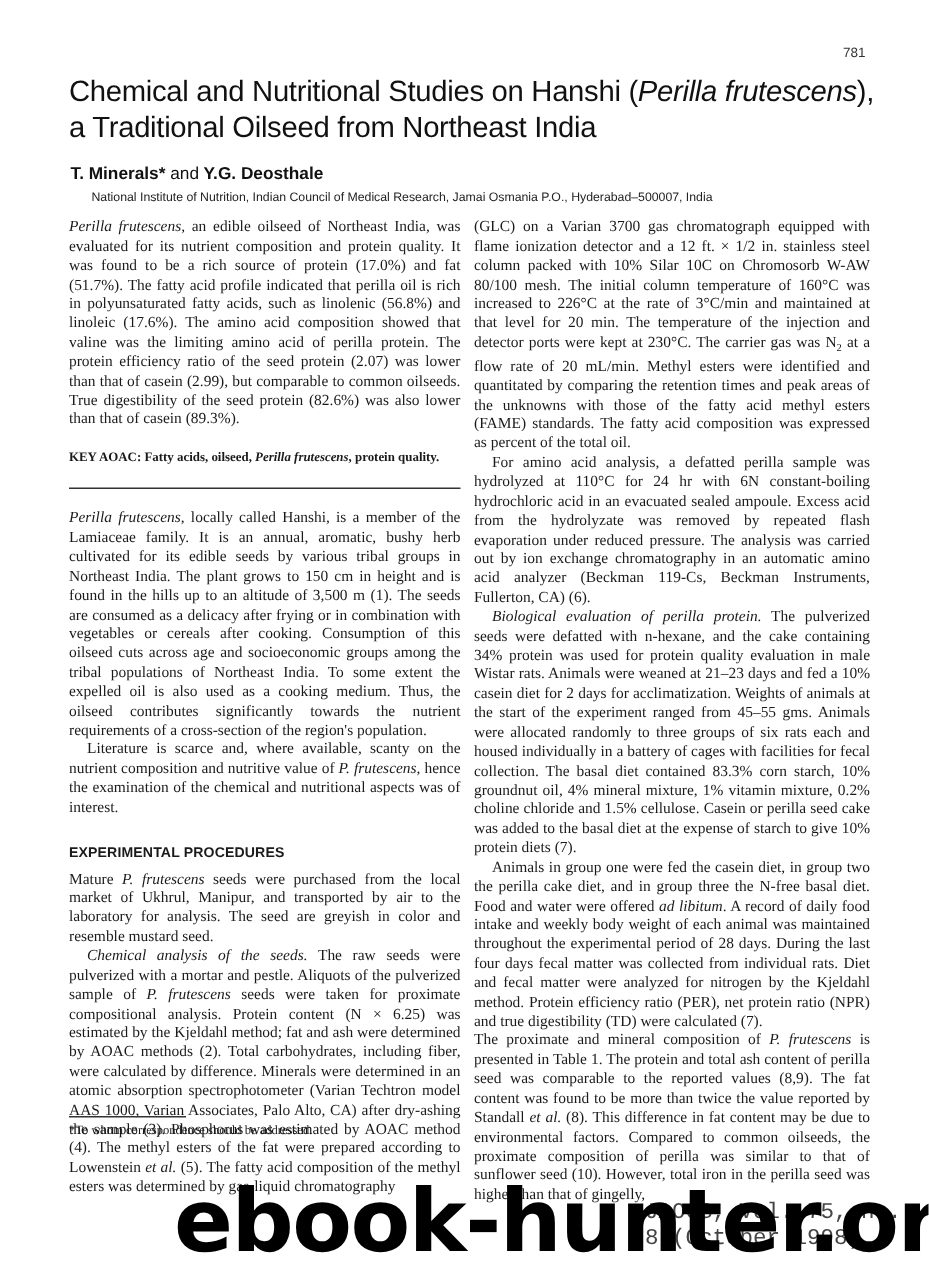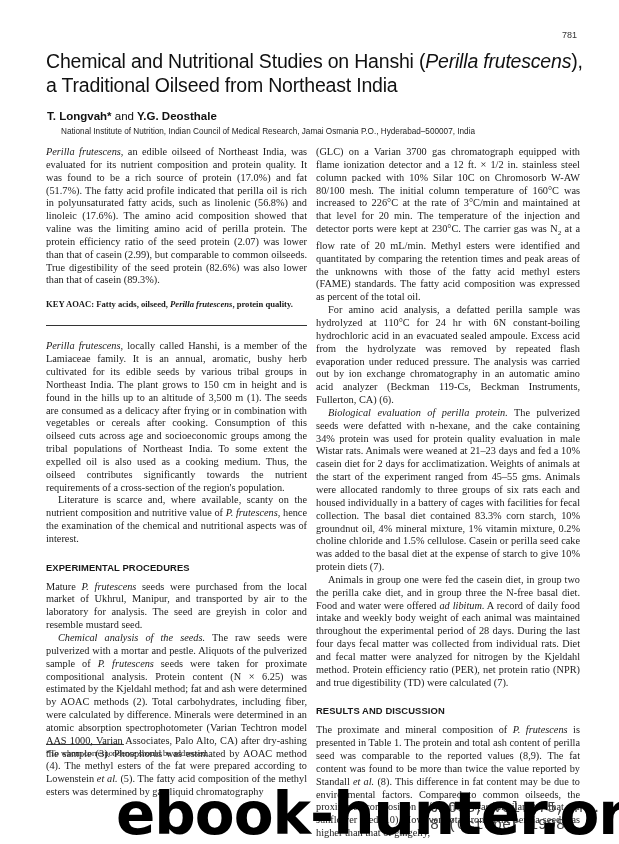--- a/index.html
+++ b/index.html
@@ -29,21 +29,21 @@
 <body>
 
 <div class="page-num">781</div>
 
 <div class="title">
   <span>Chemical and Nutritional Studies on Hanshi (</span><i>Perilla frutescens</i><span>),</span><br>
   <span>a Traditional Oilseed from Northeast India</span>
 </div>
 
 <div class="authors">
-  <span>T. Longvah*</span>
+  <span>T. Minerals*</span>
   <span class="and">and</span>
   <span>Y.G. Deosthale</span>
 </div>
 
 <div class="affil">National Institute of Nutrition, Indian Council of Medical Research, Jamai Osmania P.O., Hyderabad–500007, India</div>
 
 <div class="col left">
   <p class="abstract"><i>Perilla frutescens</i><span>, an edible oilseed of Northeast India, was evaluated for its nutrient composition and protein quality. It was found to be a rich source of protein (17.0%) and fat (51.7%). The fatty acid profile indicated that perilla oil is rich in polyunsaturated fatty acids, such as linolenic (56.8%) and linoleic (17.6%). The amino acid composition showed that valine was the limiting amino acid of perilla protein. The protein efficiency ratio of the seed protein (2.07) was lower than that of casein (2.99), but comparable to common oilseeds. True digestibility of the seed protein (82.6%) was also lower than that of casein (89.3%).</span></p>
   <p class="keywords"><span>KEY AOAC: </span><span>Fatty acids, oilseed, </span><i>Perilla frutescens</i><span>, protein quality.</span></p>
   <div class="rule"></div>
@@ -52,21 +52,20 @@
   <p class="heading">EXPERIMENTAL PROCEDURES</p>
   <p><span>Mature </span><i>P. frutescens</i><span> seeds were purchased from the local market of Ukhrul, Manipur, and transported by air to the laboratory for analysis. The seed are greyish in color and resemble mustard seed.</span></p>
   <p class="ind"><i>Chemical analysis of the seeds.</i><span> The raw seeds were pulverized with a mortar and pestle. Aliquots of the pulverized sample of </span><i>P. frutescens</i><span> seeds were taken for proximate compositional analysis. Protein content (N × 6.25) was estimated by the Kjeldahl method; fat and ash were determined by AOAC methods (2). Total carbohydrates, including fiber, were calculated by difference. Minerals were determined in an atomic absorption spectrophotometer (Varian Techtron model AAS 1000, Varian Associates, Palo Alto, CA) after dry-ashing the sample (3). Phosphorus was estimated by AOAC method (4). The methyl esters of the fat were prepared according to Lowenstein </span><i>et al.</i><span> (5). The fatty acid composition of the methyl esters was determined by gas-liquid chromatography</span></p>
 </div>
 
 <div class="col right">
   <p><span>(GLC) on a Varian 3700 gas chromatograph equipped with flame ionization detector and a 12 ft. × 1/2 in. stainless steel column packed with 10% Silar 10C on Chromosorb W-AW 80/100 mesh. The initial column temperature of 160°C was increased to 226°C at the rate of 3°C/min and maintained at that level for 20 min. The temperature of the injection and detector ports were kept at 230°C. The carrier gas was N</span><sub>2</sub><span> at a flow rate of 20 mL/min. Methyl esters were identified and quantitated by comparing the retention times and peak areas of the unknowns with those of the fatty acid methyl esters (FAME) standards. The fatty acid composition was expressed as percent of the total oil.</span></p>
   <p class="ind">For amino acid analysis, a defatted perilla sample was hydrolyzed at 110°C for 24 hr with 6N constant-boiling hydrochloric acid in an evacuated sealed ampoule. Excess acid from the hydrolyzate was removed by repeated flash evaporation under reduced pressure. The analysis was carried out by ion exchange chromatography in an automatic amino acid analyzer (Beckman 119-Cs, Beckman Instruments, Fullerton, CA) (6).</p>
   <p class="ind"><i>Biological evaluation of perilla protein.</i><span> The pulverized seeds were defatted with n-hexane, and the cake containing 34% protein was used for protein quality evaluation in male Wistar rats. Animals were weaned at 21–23 days and fed a 10% casein diet for 2 days for acclimatization. Weights of animals at the start of the experiment ranged from 45–55 gms. Animals were allocated randomly to three groups of six rats each and housed individually in a battery of cages with facilities for fecal collection. The basal diet contained 83.3% corn starch, 10% groundnut oil, 4% mineral mixture, 1% vitamin mixture, 0.2% choline chloride and 1.5% cellulose. Casein or perilla seed cake was added to the basal diet at the expense of starch to give 10% protein diets (7).</span></p>
   <p class="ind"><span>Animals in group one were fed the casein diet, in group two the perilla cake diet, and in group three the N-free basal diet. Food and water were offered </span><i>ad libitum</i><span>. A record of daily food intake and weekly body weight of each animal was maintained throughout the experimental period of 28 days. During the last four days fecal matter was collected from individual rats. Diet and fecal matter were analyzed for nitrogen by the Kjeldahl method. Protein efficiency ratio (PER), net protein ratio (NPR) and true digestibility (TD) were calculated (7).</span></p>
-  <p class="heading">RESULTS AND DISCUSSION</p>
   <p><span>The proximate and mineral composition of </span><i>P. frutescens</i><span> is presented in Table 1. The protein and total ash content of perilla seed was comparable to the reported values (8,9). The fat content was found to be more than twice the value reported by Standall </span><i>et al.</i><span> (8). This difference in fat content may be due to environmental factors. Compared to common oilseeds, the proximate composition of perilla was similar to that of sunflower seed (10). However, total iron in the perilla seed was higher than that of gingelly,</span></p>
 </div>
 
 <div class="footnote">
   <div class="fn-rule"></div>
   <span>*To whom correspondence should be addressed.</span>
 </div>
 
 <div class="journal">JAOCS, Vol. 75, no. 8 (October 1998)</div>
 <div class="watermark">ebook-hunter.org</div>

